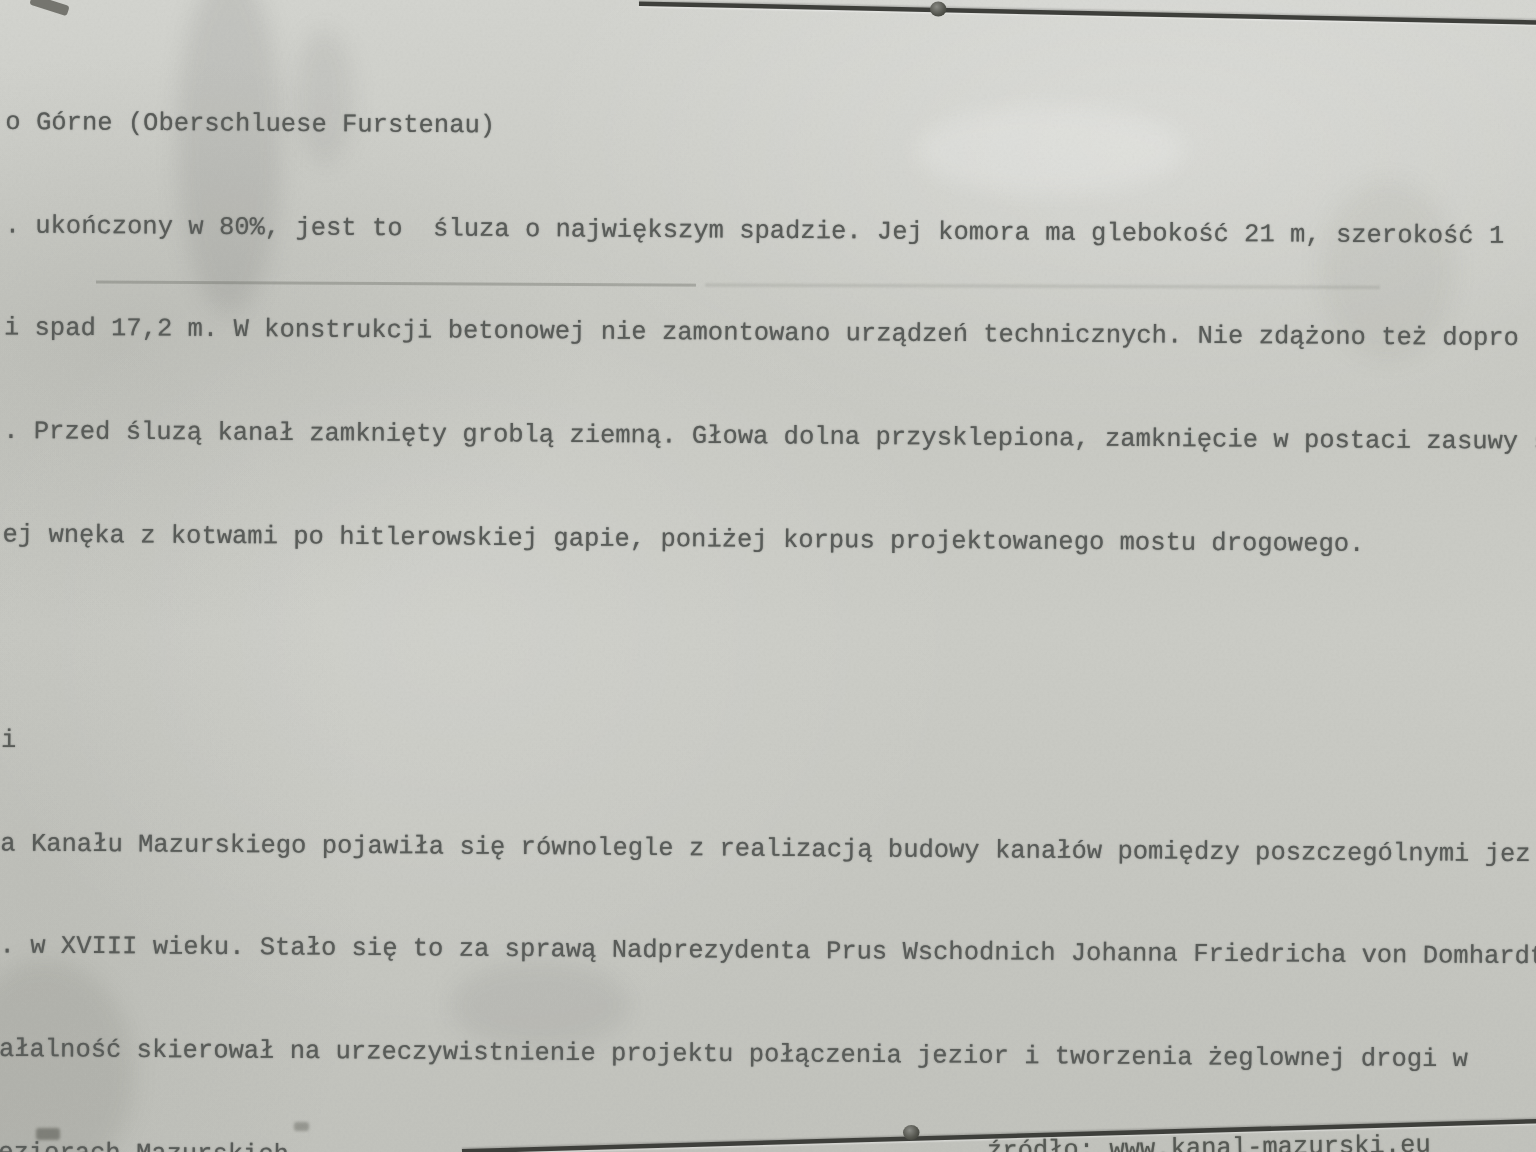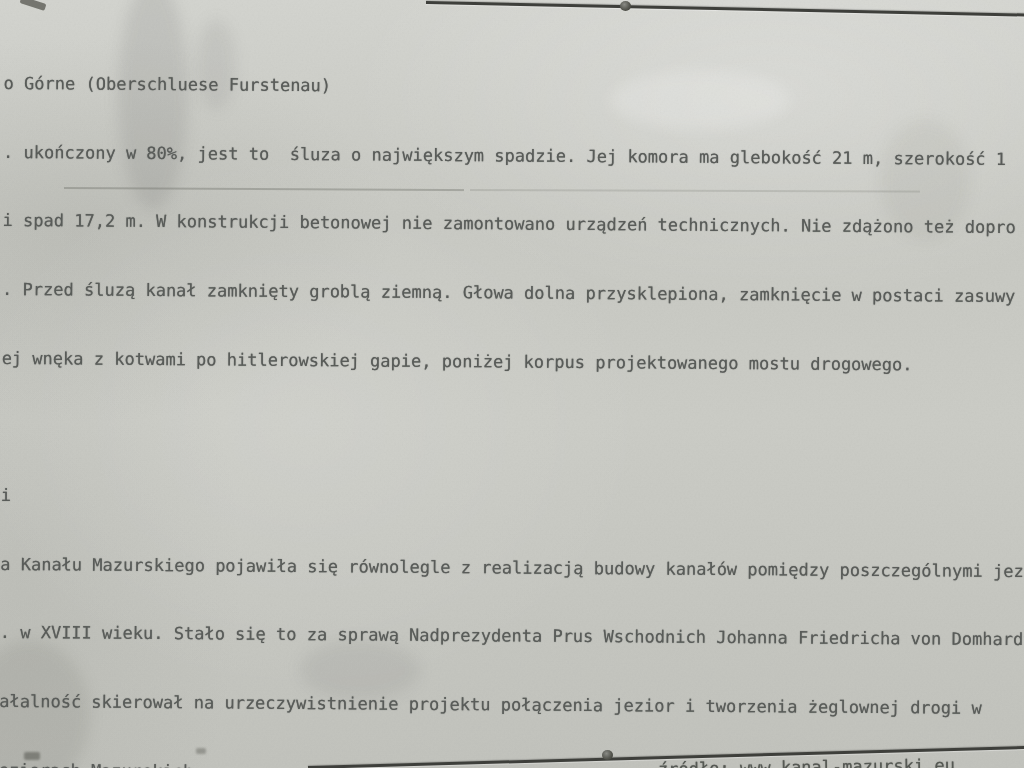--- a/index.html
+++ b/index.html
@@ -1,21 +1,21 @@
 <!DOCTYPE html>
 <html><head>
 <meta charset="utf-8">
 <style>
   html,body{margin:0;padding:0;}
   body{
     width:1024px;height:768px;overflow:hidden;position:relative;
     background:#c9cac4;
     font-family:"DejaVu Sans Mono","Liberation Mono",monospace;
   }
-  #photo{position:absolute;inset:0;width:1024px;height:768px;overflow:hidden;}
+  #photo{position:absolute;inset:0;width:1024px;height:768px;overflow:hidden;font-family:Liberation Mono, monospace;}
   
   .base{
     position:absolute;inset:0;
     background:
       radial-gradient(600px 300px at 75% 12%, rgba(255,255,255,0.22), rgba(255,255,255,0) 70%),
       radial-gradient(500px 400px at 30% 55%, rgba(255,255,255,0.10), rgba(255,255,255,0) 70%),
       radial-gradient(420px 260px at 8% 30%, rgba(90,92,86,0.10), rgba(90,92,86,0) 75%),
       radial-gradient(300px 500px at 2% 75%, rgba(90,92,86,0.08), rgba(90,92,86,0) 75%),
       linear-gradient(180deg,#d3d4cf 0%,#c8c9c3 28%,#cbccc6 55%,#c5c6c0 82%,#c2c3bd 100%);
   }

